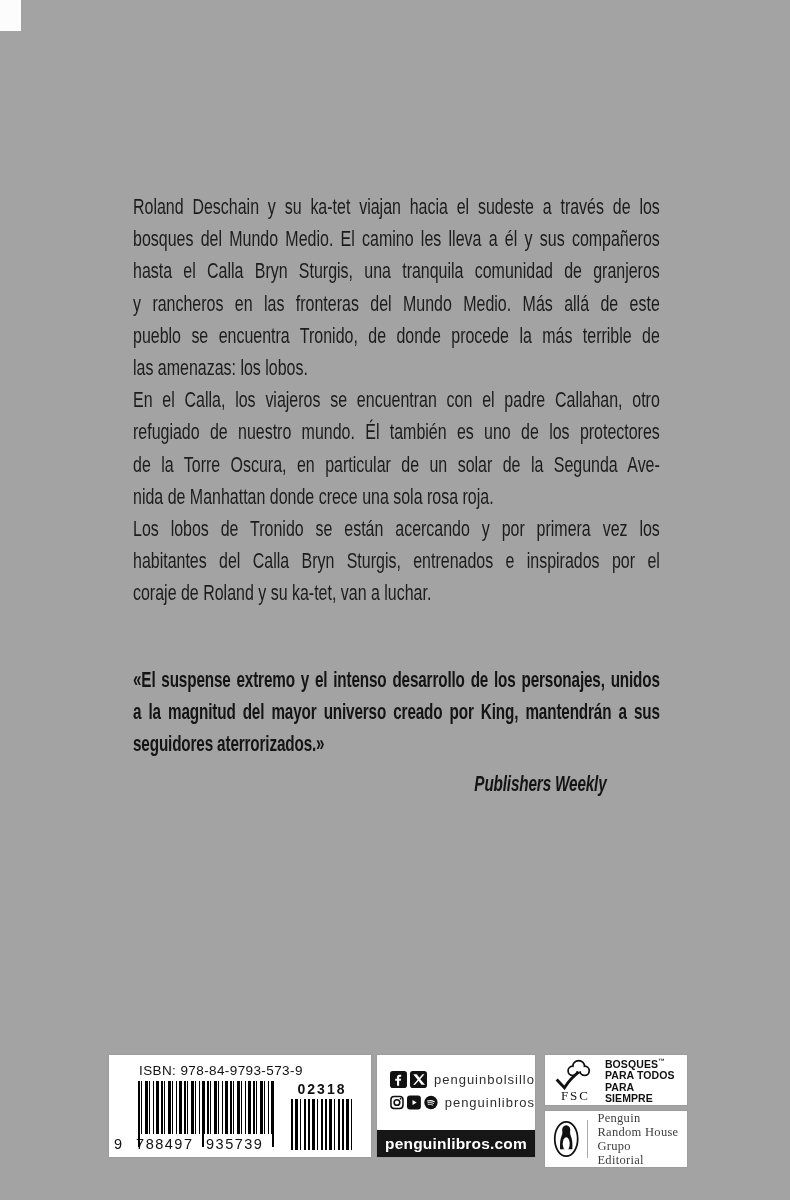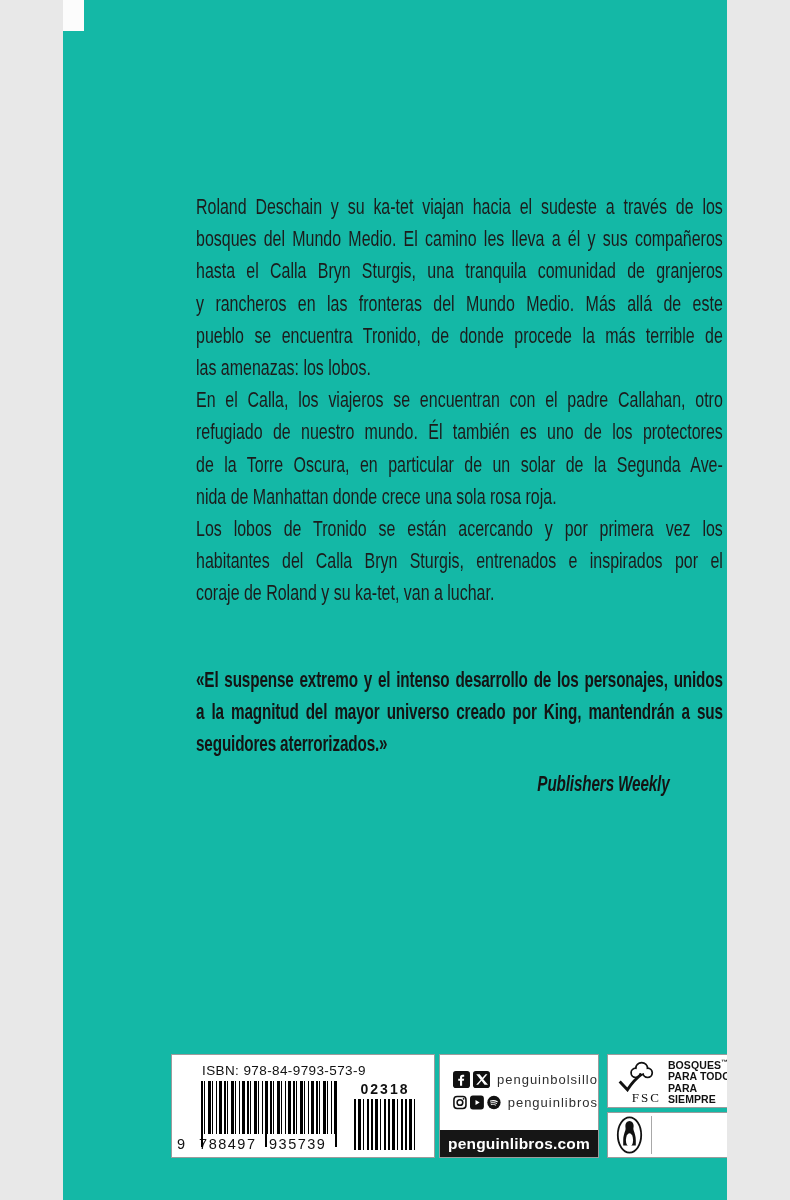--- a/index.html
+++ b/index.html
@@ -1,18 +1,18 @@
 <!DOCTYPE html>
 <html><head>
 <meta charset="utf-8">
 <style>
   html,body { margin:0; padding:0; background:#e8e8e8; }
   .page {
-    position:relative; width:664px; height:1200px; margin:0 auto;
-    background:#14b8a6; overflow:hidden;
+    position:relative; width:790px; height:1200px; margin:0 auto;
+    background:#a3a3a3; overflow:hidden;
     font-family:"Liberation Sans", sans-serif;
   }
   .corner-smudge { position:absolute; left:0; top:0; width:21px; height:31px; background:#fcfcfc; }
 
   
   .synopsis {
     position:absolute; left:133px; top:191px; width:742px;
     transform:scaleX(0.71); transform-origin:0 0;
     font-size:22.5px; line-height:32.2px; color:#1c1c1c;
   }
@@ -61,21 +61,21 @@
   .social-box { width:160px; margin-right:8px; display:flex; flex-direction:column; }
   .social-rows { flex:1; padding:15px 0 0 13px; }
   .srow { display:flex; align-items:center; height:19px; margin-bottom:4px; }
   .sicon { width:17px; height:17px; margin-right:3px; display:block; }
   .shandle { font-size:13px; letter-spacing:1px; color:#2e2e2e; margin-left:4px; white-space:nowrap; }
   .webbar { height:27px; background:#161616; color:#ffffff; font-weight:700; font-size:15.5px;
     display:flex; align-items:center; justify-content:center; letter-spacing:0.2px; }
 
   .right-col { flex:1; display:flex; flex-direction:column; }
   .fsc-box { height:54px; margin-bottom:4px; display:flex; align-items:center; padding:0 4px 0 8px; }
-  .fsc-logo { width:46px; margin-right:7px; text-align:right; }
+  .fsc-logo { width:46px; margin-right:7px; text-align:center; }
   .fsc-logo svg { display:block; margin:0 auto; }
   .fsc-label { font-family:"Liberation Serif", serif; font-size:13px; letter-spacing:2px; line-height:11px; color:#111; }
   .fsc-text { font-weight:700; font-size:10.5px; line-height:11.5px; color:#111; letter-spacing:0.1px; }
   .fsc-text sup { font-size:6.5px; }
 
   .prh-box { flex:1; display:flex; align-items:center; padding:0 8px; }
   .prh-oval { margin-right:8px; }
   .prh-divider { width:1px; height:38px; background:#a8a8a8; margin-right:9px; }
   .prh-text { font-family:"Liberation Serif", serif; font-size:12.5px; line-height:14px; color:#3d3d3d; letter-spacing:0.3px; }
 </style>
@@ -186,17 +186,22 @@
         </div>
       </div>
 
       <div class="fbox prh-box">
         <svg class="prh-oval" width="27" height="38" viewBox="0 0 30 42">
           <ellipse cx="15" cy="21" rx="13" ry="19.5" fill="#fff" stroke="#111" stroke-width="2"></ellipse>
           <path d="M15 5.5c-3 0-4.6 2.6-4.6 5.1 0 2 .6 3.1 0 5.1-1.4 4-2.4 7-2.4 11v6h14v-6c0-4-1-7-2.4-11-.6-2 0-3.1 0-5.1 0-2.5-1.6-5.1-4.6-5.1z" fill="#111"></path>
           <ellipse cx="15" cy="26.5" rx="4" ry="7.5" fill="#fff"></ellipse>
         </svg>
         <div class="prh-divider"></div>
+        <div class="prh-text">
+          <div>Penguin</div>
+          <div>Random House</div>
+          <div>Grupo Editorial</div>
+        </div>
       </div>
     </div>
 
   </div>
 </div>
 
 </body></html>

